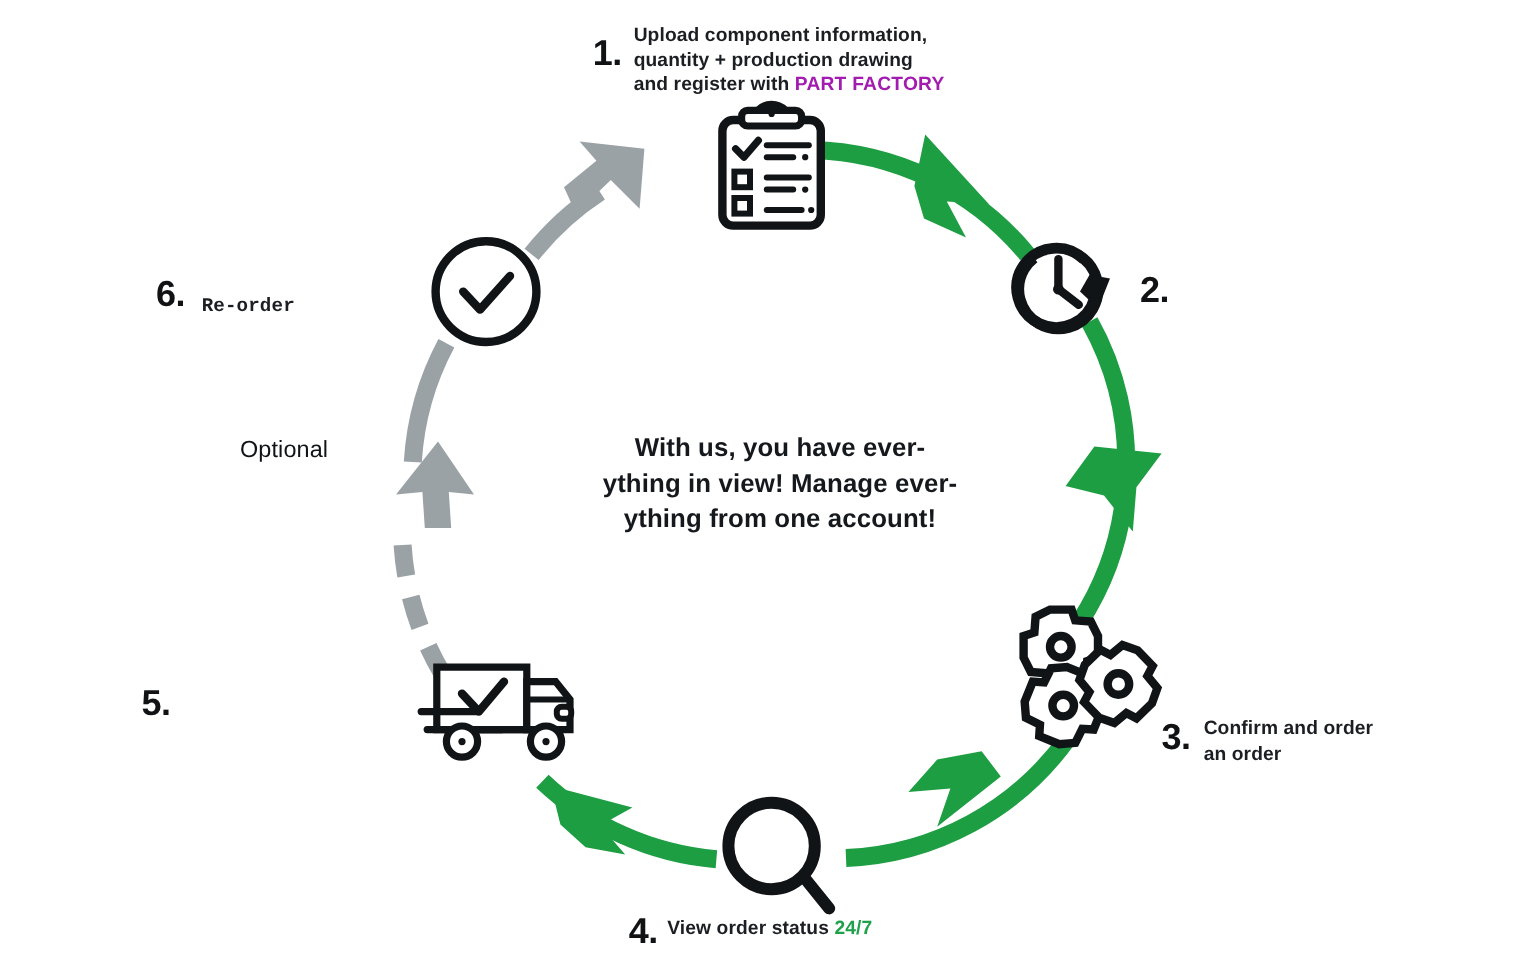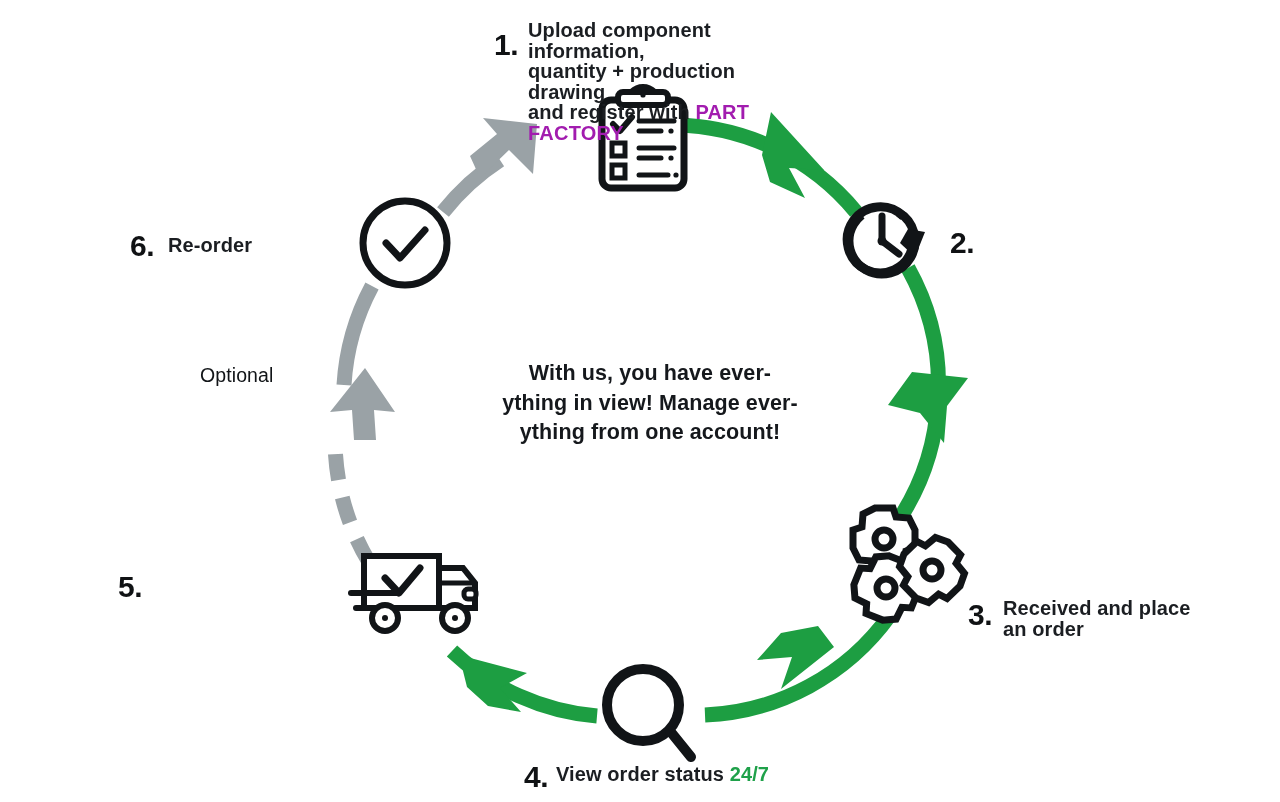--- a/index.html
+++ b/index.html
@@ -31,21 +31,21 @@
   }
   .step-num {
     font-size: 30px;
     font-weight: 700;
     line-height: 1;
     color: #101214;
     letter-spacing: -0.5px;
     white-space: nowrap;
   }
   .step-text {
-    font-size: 20px;
+    font-size: 16px;
     font-weight: 700;
     line-height: 20.5px;
     color: #1b1e22;
     letter-spacing: 0.1px;
   }
   .accent {
     color: #1fa14a;
   }
   .accent-caps {
     color: #a21caf;
@@ -95,21 +95,21 @@
   }
   #step-5 .step-num { margin-right: 11px; margin-top: 4px; }
 
   
   #step-6 {
     left: 130px;
     top: 230px;
     width: 220px;
   }
   #step-6 .step-num { margin-right: 14px; margin-top: 1px; }
-  #step-6 .step-text { margin-top: 5px; }
+  #step-6 .step-text { margin-top: 15px; font-family: Liberation Mono, monospace; }
 
   
   #optional-label {
     left: 200px;
     top: 364px;
     font-size: 19.5px;
     font-weight: 400;
     color: #111417;
     letter-spacing: 0.1px;
   }
@@ -255,21 +255,21 @@
   </div>
 </div>
 
 <div class="label step-row" id="step-2">
   <div class="step-num">2.</div>
 </div>
 
 <div class="label step-row" id="step-3">
   <div class="step-num">3.</div>
   <div class="step-text">
-    <span>Received and place</span><br>
+    <span>Confirm and order</span><br>
     <span>an order</span>
   </div>
 </div>
 
 <div class="label step-row" id="step-4">
   <div class="step-num">4.</div>
   <div class="step-text">
     <span>View order status </span><span class="accent">24/7</span>
   </div>
 </div>

